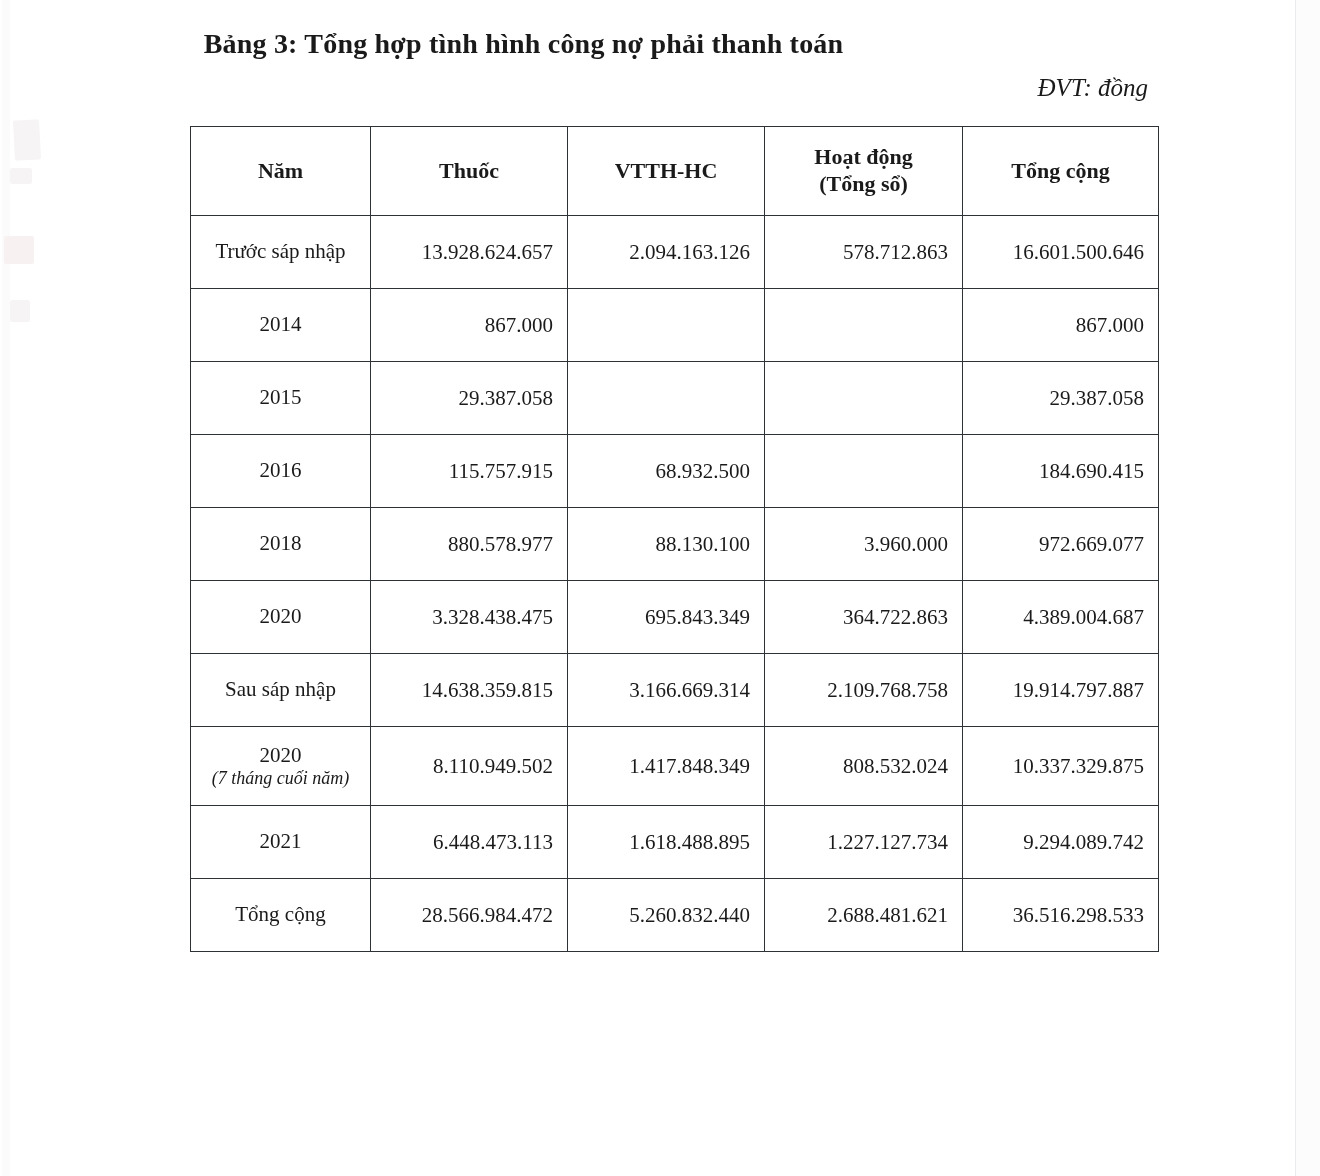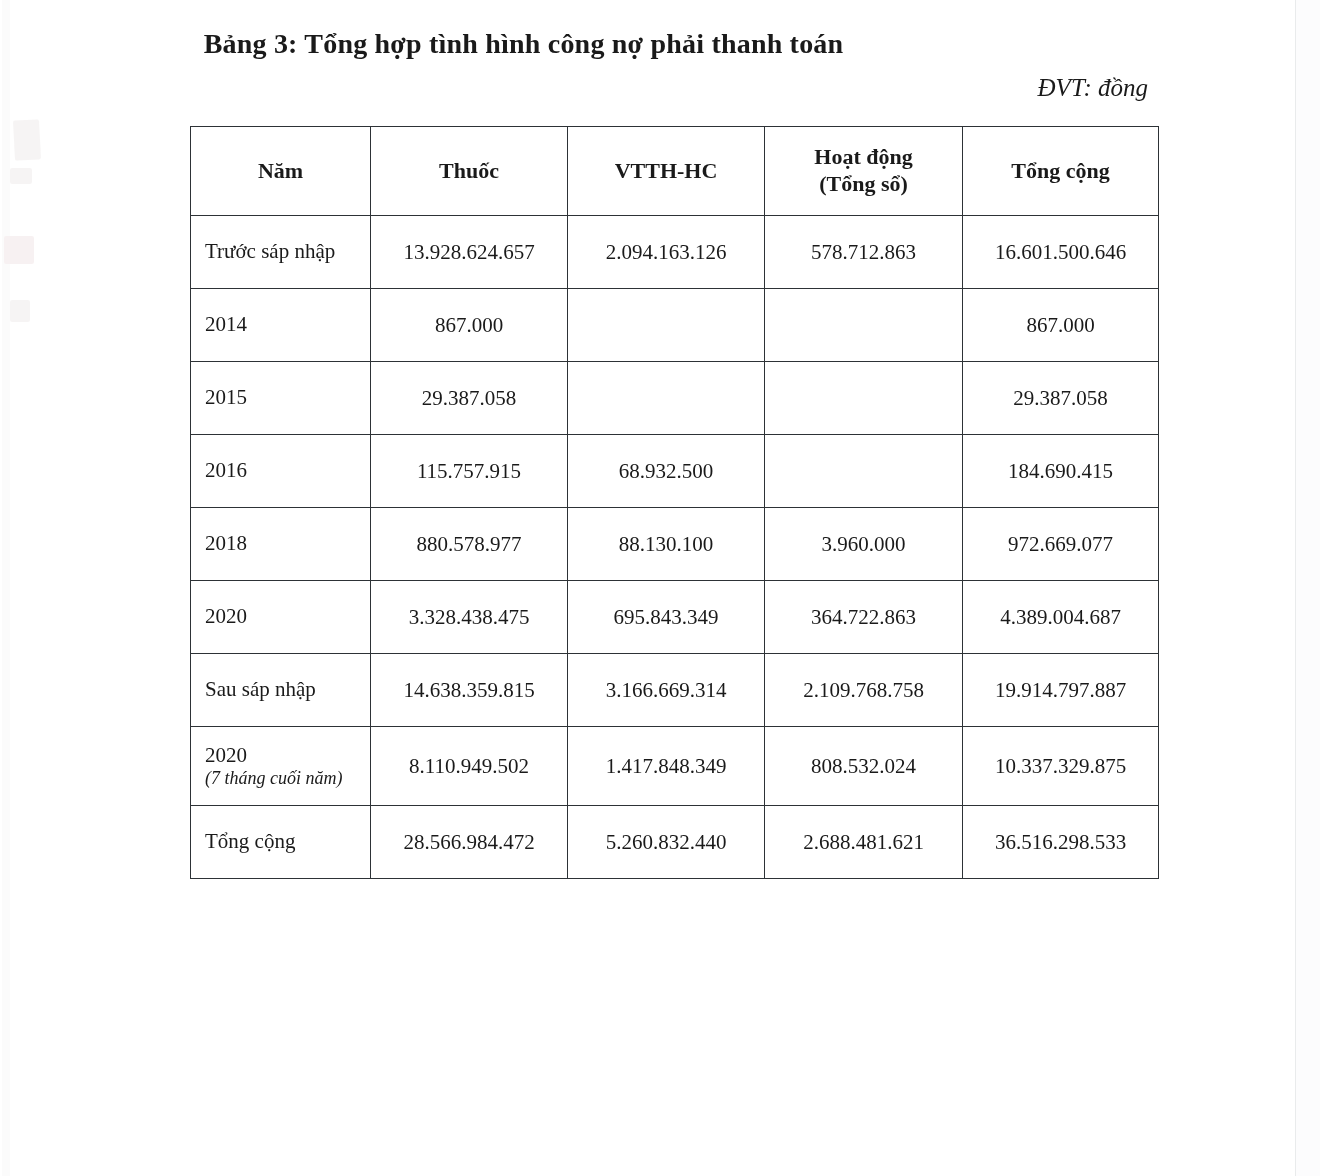--- a/index.html
+++ b/index.html
@@ -100,25 +100,26 @@
     text-align: center;
     font-weight: bold;
     font-size: 22px;
     line-height: 1.22;
   }
 
   tr.data-row td { height: 72px; }
   tr.tall-row td { height: 78px; }
 
   td.year-cell {
+    text-align: center;
     font-size: 22px;
     line-height: 1.2;
   }
   td.num-cell {
-    text-align: center;
+    text-align: right;
     font-size: 22px;
     white-space: nowrap;
   }
   td.num-cell.empty { text-align: right; }
 
   .bold { font-weight: bold; }
   .sub-note {
     display: block;
     font-size: 18px;
     font-weight: normal;
@@ -220,20 +221,27 @@
           <td class="num-cell bold"><span>19.914.797.887</span></td>
         </tr>
         <tr class="data-row tall-row">
           <td class="year-cell"><span>2020</span><span class="sub-note">(7 tháng cuối năm)</span></td>
           <td class="num-cell"><span>8.110.949.502</span></td>
           <td class="num-cell"><span>1.417.848.349</span></td>
           <td class="num-cell"><span>808.532.024</span></td>
           <td class="num-cell bold"><span>10.337.329.875</span></td>
         </tr>
         <tr class="data-row">
+          <td class="year-cell"><span>2021</span></td>
+          <td class="num-cell"><span>6.448.473.113</span></td>
+          <td class="num-cell"><span>1.618.488.895</span></td>
+          <td class="num-cell"><span>1.227.127.734</span></td>
+          <td class="num-cell bold"><span>9.294.089.742</span></td>
+        </tr>
+        <tr class="data-row">
           <td class="year-cell bold"><span>Tổng cộng</span></td>
           <td class="num-cell bold"><span>28.566.984.472</span></td>
           <td class="num-cell bold"><span>5.260.832.440</span></td>
           <td class="num-cell bold"><span>2.688.481.621</span></td>
           <td class="num-cell bold"><span>36.516.298.533</span></td>
         </tr>
       </tbody>
   </table>
 </div>
 

